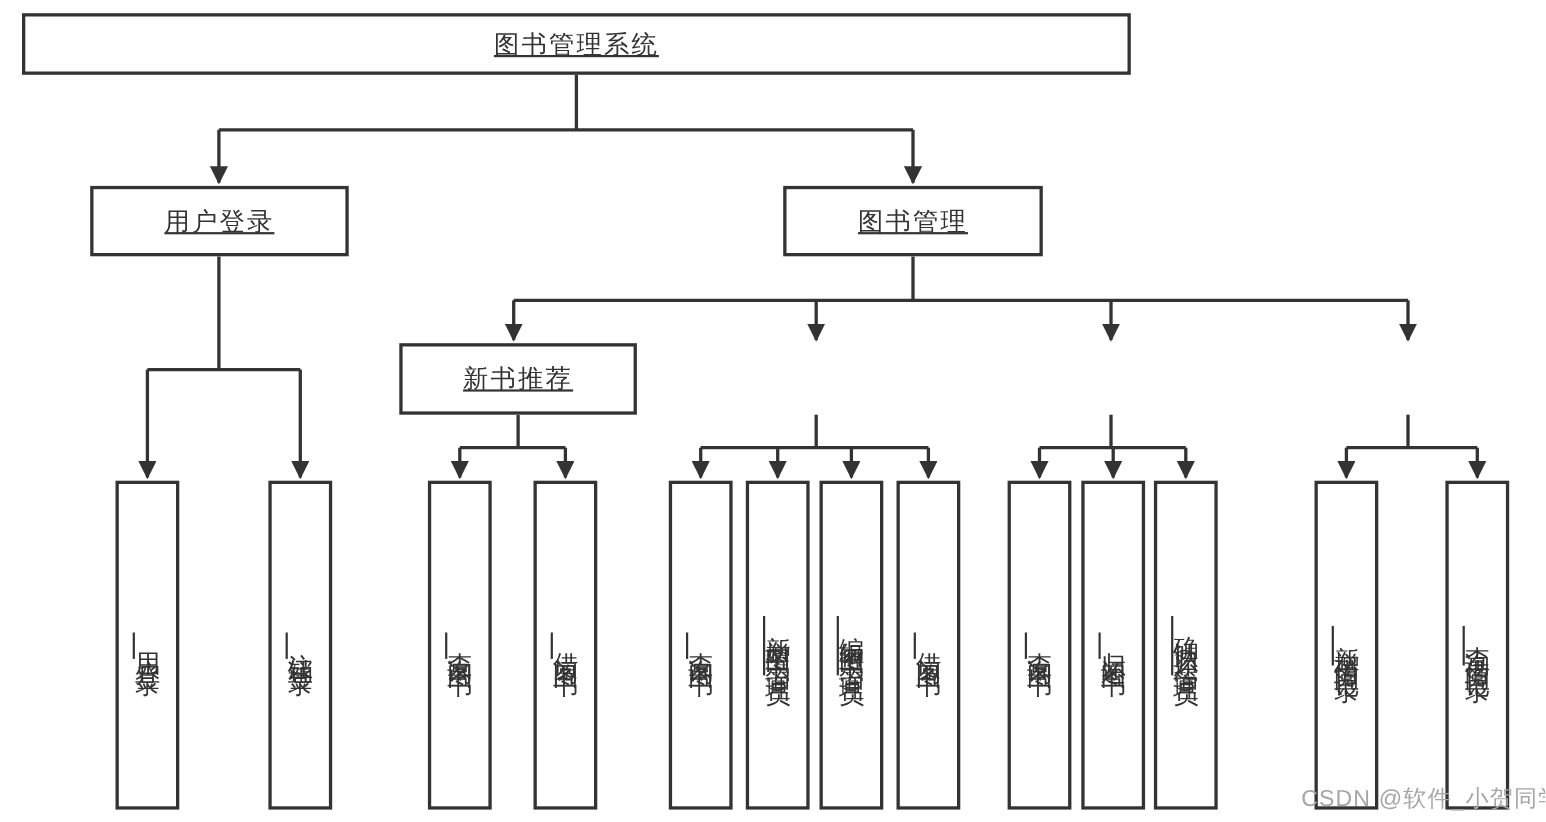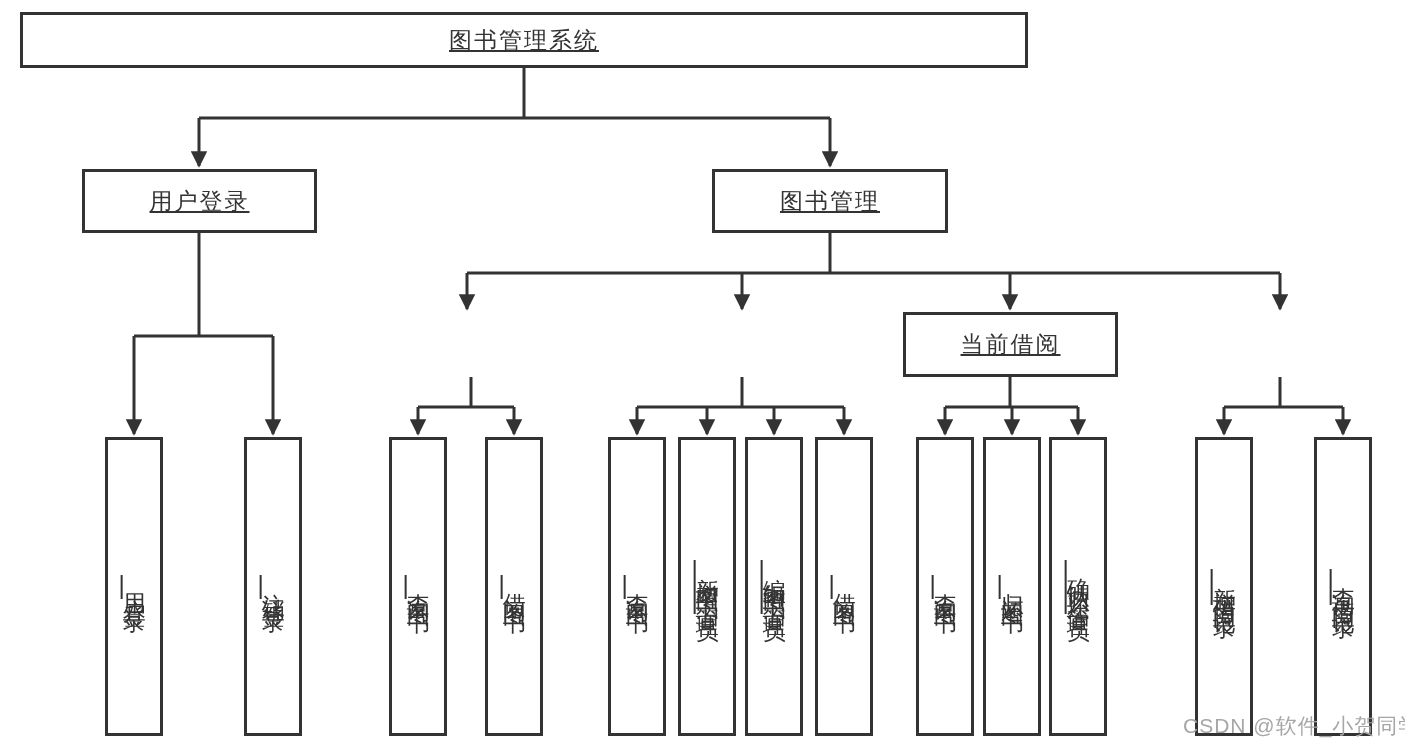--- a/index.html
+++ b/index.html
@@ -129,22 +129,22 @@
     <span class="hlabel">图书管理系统</span>
   </div>
 
   <div class="box" style="left:82px;top:169px;width:235px;height:64px">
     <span class="hlabel">用户登录</span>
   </div>
   <div class="box" style="left:712px;top:169px;width:236px;height:64px">
     <span class="hlabel">图书管理</span>
   </div>
 
-  <div class="box" style="left:903px;top:312px;width:215px;height:65px">
-    <span class="hlabel">当前借阅</span>
+  <div class="box" style="left:363px;top:312px;width:216px;height:65px">
+    <span class="hlabel">新书推荐</span>
   </div>
 
   <div class="box vbox" style="left:105px">
     <span class="vtext">用户登录</span>
   </div>
   <div class="box vbox" style="left:244px">
     <span class="vtext">注销登录</span>
   </div>
 
   <div class="box vbox" style="left:389px">

